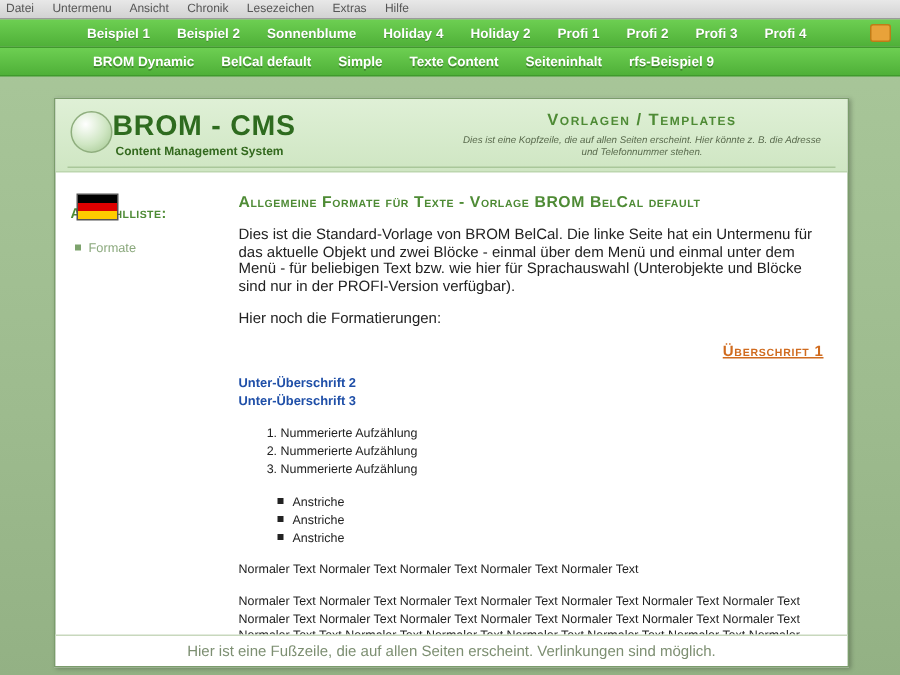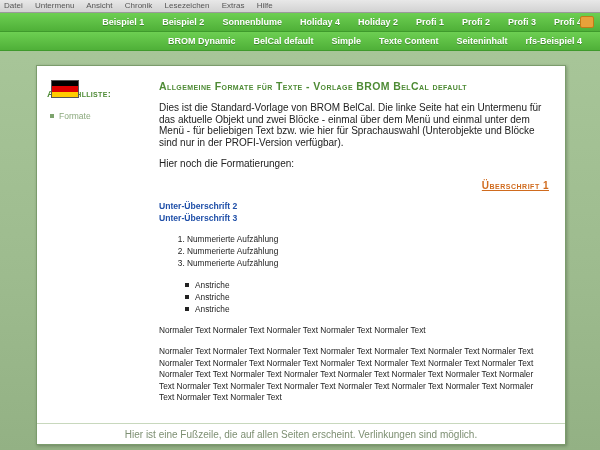--- a/index.html
+++ b/index.html
@@ -37,21 +37,20 @@
   
   .navbar {
     height: 18px;
     background: #5bbf43;
     background: linear-gradient(180deg,#6dcf52 0%, #4fb038 100%);
     border-bottom: 1px solid #3f9a2c;
     display: flex;
     align-items: center;
     padding-left: 58px;
     position: relative;
-    justify-content: flex-end;
   }
   .navbar.second {
     padding-left: 62px;
     border-bottom: 1px solid #3f9a2c;
   }
   .navitem {
     color: #ffffff;
     font-size: 9px;
     font-weight: bold;
     margin-right: 18px;
@@ -317,25 +316,33 @@
     <div class="navitem">Profi 4</div>
     <div class="nav-corner"></div>
   </div>
 
   <div class="navbar second">
     <div class="navitem">BROM Dynamic</div>
     <div class="navitem">BelCal default</div>
     <div class="navitem">Simple</div>
     <div class="navitem">Texte Content</div>
     <div class="navitem">Seiteninhalt</div>
-    <div class="navitem">rfs-Beispiel 4</div>
+    <div class="navitem">rfs-Beispiel 9</div>
   </div>
 
   <div class="frame">
 
+    <div class="header">
+      <div class="logo-circle"></div>
+      <div class="logo-text">BROM - CMS</div>
+      <div class="logo-sub">Content Management System</div>
+      <div class="header-right-title">Vorlagen / Templates</div>
+      <div class="header-right-note">Dies ist eine Kopfzeile, die auf allen Seiten erscheint. Hier könnte z. B. die Adresse und Telefonnummer stehen.</div>
+      <div class="header-rule"></div>
+    </div>
 
     <div class="body-wrap">
 
       <div class="sidebar">
         <div class="sidebar-title">Auswahlliste:</div>
         <ul class="sidebar-list">
           <li>Formate</li>
         </ul>
       </div>
 

